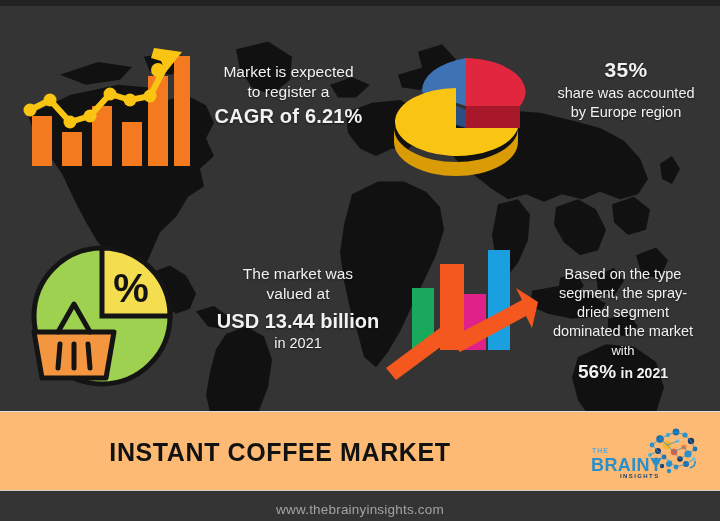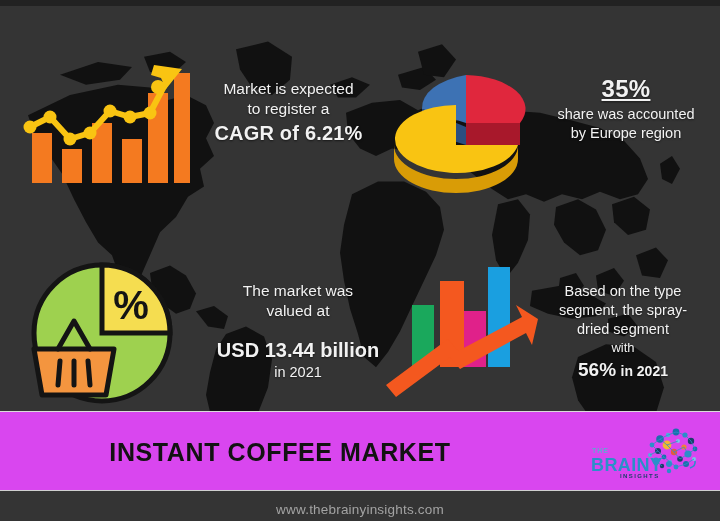--- a/index.html
+++ b/index.html
@@ -19,61 +19,61 @@
   
   .map-layer{
     position:absolute;inset:0;
     z-index:0;
     pointer-events:none;
   }
   .map-layer svg{display:block;width:100%;height:100%;}
   .map-land{fill:#111111;}
   
   .stage{
-    position:absolute;left:0;top:17px;width:640px;height:405px;
+    position:absolute;left:0;top:0;width:640px;height:405px;
     z-index:2;
   }
   
   .cell{position:absolute;}
   .txt{
     color:#f2f2f2;
     text-align:center;
     line-height:1.32;
     text-shadow:0 1px 2px rgba(0,0,0,.55);
   }
   .txt .lg{font-weight:bold;}
   
   #text-cagr{left:186px;top:56px;width:205px;}
   #text-cagr .l1,#text-cagr .l2{font-size:15.5px;}
   #text-cagr .l3{font-size:20px;font-weight:bold;letter-spacing:.2px;}
   
   #text-europe{left:536px;top:50px;width:180px;}
-  #text-europe .pct{font-size:24px;font-weight:bold;letter-spacing:.3px;text-decoration:underline;}
+  #text-europe .pct{font-size:21px;font-weight:bold;letter-spacing:.3px;}
   #text-europe .l{font-size:14.5px;}
   
   #text-value{left:200px;top:258px;width:196px;}
   #text-value .l1,#text-value .l2{font-size:15.5px;}
-  #text-value .l3{font-size:20px;font-weight:bold;margin-top:15px;}
+  #text-value .l3{font-size:20px;font-weight:bold;margin-top:3px;}
   #text-value .l4{font-size:14.5px;}
   
   #text-spray{left:530px;top:243px;width:186px;margin-top:16px;}
   #text-spray .l{font-size:14.5px;}
   #text-spray .l5{font-size:13px;}
   #text-spray .big{font-size:19px;font-weight:bold;}
   #text-spray .small-yr{font-size:14px;font-weight:bold;}
   
   #icon-growth-chart{left:24px;top:32px;width:166px;height:132px;}
   #icon-pie-3d{left:392px;top:30px;width:146px;height:142px;}
   #icon-basket-pie{left:22px;top:234px;width:160px;height:152px;}
   #icon-bar-arrow{left:382px;top:236px;width:160px;height:140px;}
   .cell svg{display:block;width:100%;height:100%;overflow:visible;}
   
   .title-band{
     position:absolute;left:0;top:405px;width:720px;height:80px;
-    background:#d946ef;
+    background:#fdba74;
     z-index:3;
     border-top:1px solid #dcdcdc;
     border-bottom:1px solid #cfcfcf;
   }
   #page-title{
     position:absolute;left:0;top:0;width:560px;height:80px;
     display:flex;align-items:center;justify-content:center;
     color:#121212;
     font-size:25px;font-weight:bold;letter-spacing:.6px;
   }
@@ -235,20 +235,21 @@
         <rect x="82" y="52" width="22" height="56" fill="#e0218a"></rect>
         <rect x="106" y="8" width="22" height="100" fill="#1a9fe0"></rect>
         <path d="M4 126 L66 80 L76 92 L140 58 L134 46 L156 60 L150 86 L144 74 L78 110 L68 98 L14 138 Z" fill="#f4581f"></path>
       </svg>
     </div>
 
     <div class="cell txt" id="text-spray">
       <div class="l">Based on the type</div>
       <div class="l">segment, the spray-</div>
       <div class="l">dried segment</div>
+      <div class="l">dominated the market</div>
       <div class="l5">with</div>
       <div>
         <span class="big">56%</span>
         <span class="small-yr">in 2021</span>
       </div>
     </div>
 
   </div>
 
   <div class="title-band">

